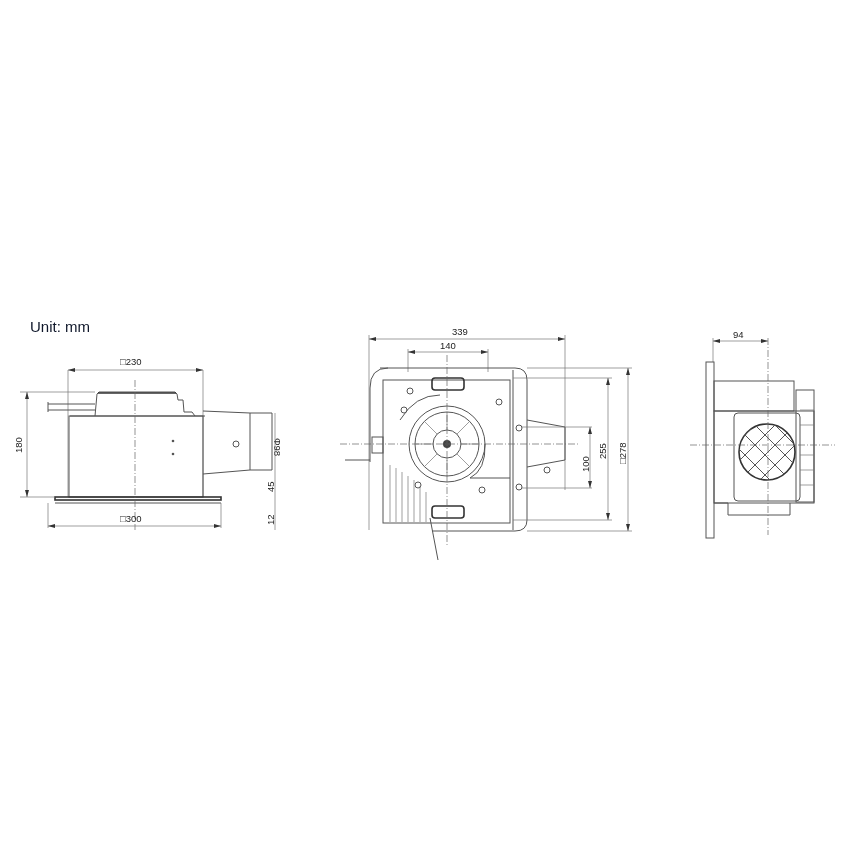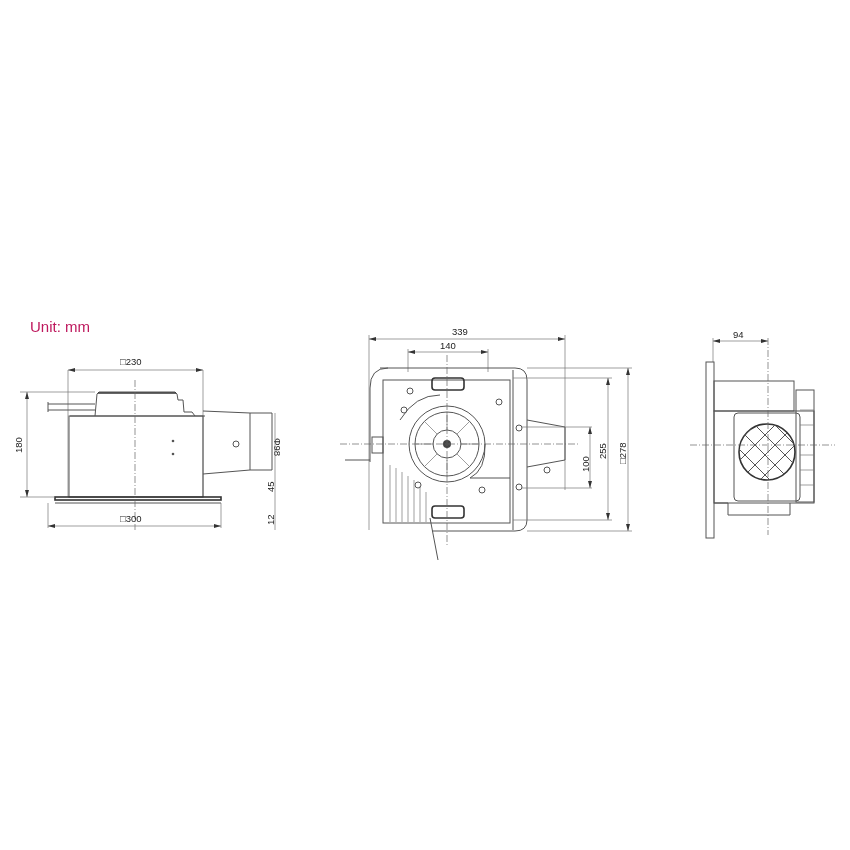--- a/index.html
+++ b/index.html
@@ -1,17 +1,17 @@
 <!DOCTYPE html>
 <html><head>
 <meta charset="utf-8">
 <style>
   html, body { margin:0; padding:0; background:#ffffff; }
   body { width:850px; height:850px; position:relative; overflow:hidden; font-family:"Liberation Sans", sans-serif; }
-  .unit { position:absolute; left:30px; top:318px; font-size:15px; color:#be185d; }
+  .unit { position:absolute; left:30px; top:318px; font-size:15px; color:#0f172a; }
   svg { position:absolute; left:0; top:0; }
   .dim { font-family:"Liberation Sans", sans-serif; font-size:9.5px; fill:#222; }
   .ln { stroke:#555; stroke-width:1; fill:none; }
   .lt { stroke:#777; stroke-width:0.7; fill:none; }
   .ctr { stroke:#666; stroke-width:0.7; stroke-dasharray:7 2 1 2; fill:none; }
   .thick { stroke:#333; stroke-width:1.6; fill:none; }
 </style>
 </head>
 <body>
 

